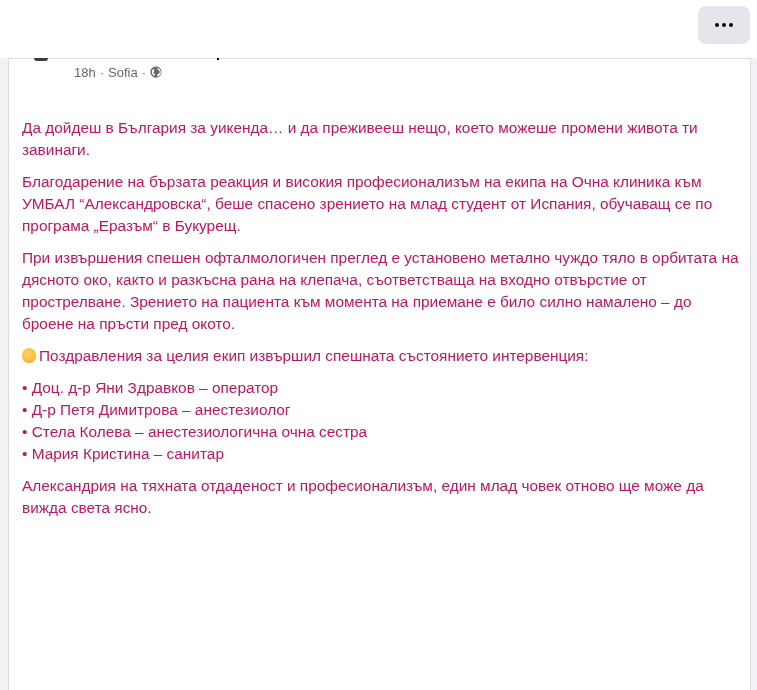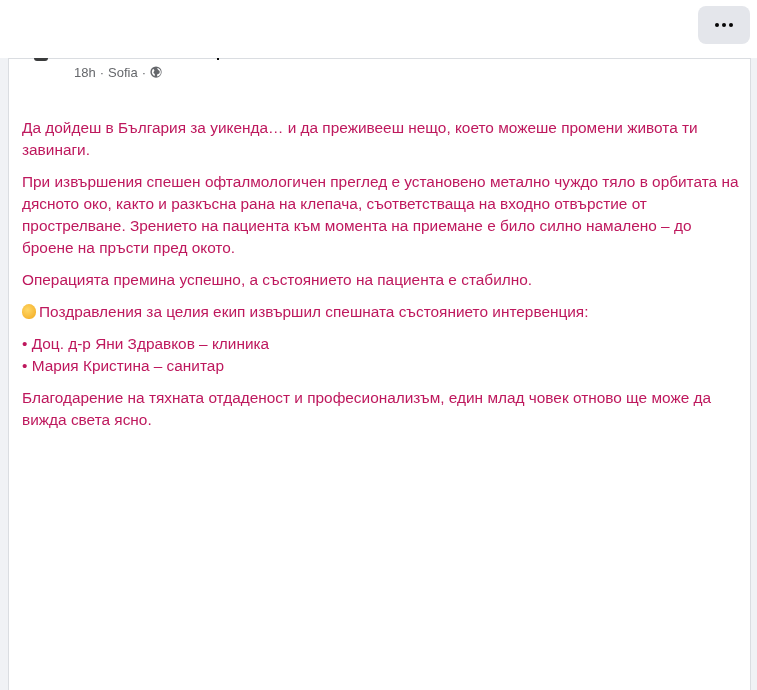--- a/index.html
+++ b/index.html
@@ -79,23 +79,25 @@
   <span>·</span>
   <svg class="globe" viewBox="0 0 16 16">
     <circle cx="8" cy="8" r="7.5" fill="#65676b"></circle>
     <path d="M4 3.5 C6 4.5 6.5 6 5 7.5 C4 8.5 5 10 6.5 10.5 L6 13.5 C4 12.5 2 10 2.5 7 Z" fill="#ffffff"></path>
     <path d="M9 2.5 C10.5 3.5 10 5 11.5 5.5 C13 6 13.5 8 12.5 9.5 C11.5 11 10 10 9.5 11.5 L9.5 14 C12.5 13.5 15 11 14.5 7.5 C14 4.5 12 2.5 9 2.5 Z" fill="#ffffff"></path>
   </svg>
 </div>
 
 <div class="content">
   <p>Да дойдеш в България за уикенда… и да преживееш нещо, което можеше промени живота ти завинаги.</p>
+  <p>Благодарение на бързата реакция и високия професионализъм на екипа на Очна клиника към УМБАЛ “Александровска“, беше спасено зрението на млад студент от Испания, обучаващ се по програма „Еразъм“ в Букурещ.</p>
   <p>При извършения спешен офталмологичен преглед е установено метално чуждо тяло в орбитата на дясното око, както и разкъсна рана на клепача, съответстваща на входно отвърстие от прострелване. Зрението на пациента към момента на приемане е било силно намалено – до броене на пръсти пред окото.</p>
-  <p>Операцията премина успешно, а състоянието на пациента е стабилно.</p>
   <p>
     <span class="emoji"></span><span>Поздравления за целия екип извършил спешната състоянието интервенция:</span>
   </p>
   <div class="list">
-    <span class="li">• Доц. д-р Яни Здравков – клиника</span>
+    <span class="li">• Доц. д-р Яни Здравков – оператор</span>
+    <span class="li">• Д-р Петя Димитрова – анестезиолог</span>
+    <span class="li">• Стела Колева – анестезиологична очна сестра</span>
     <span class="li">• Мария Кристина – санитар</span>
   </div>
-  <p>Благодарение на тяхната отдаденост и професионализъм, един млад човек отново ще може да вижда света ясно.</p>
+  <p>Александрия на тяхната отдаденост и професионализъм, един млад човек отново ще може да вижда света ясно.</p>
 </div>
 
 </body></html>

